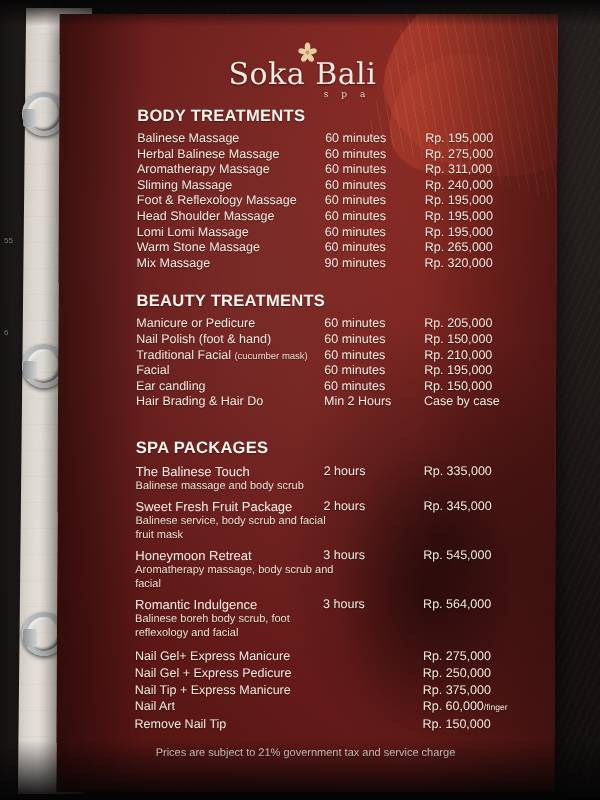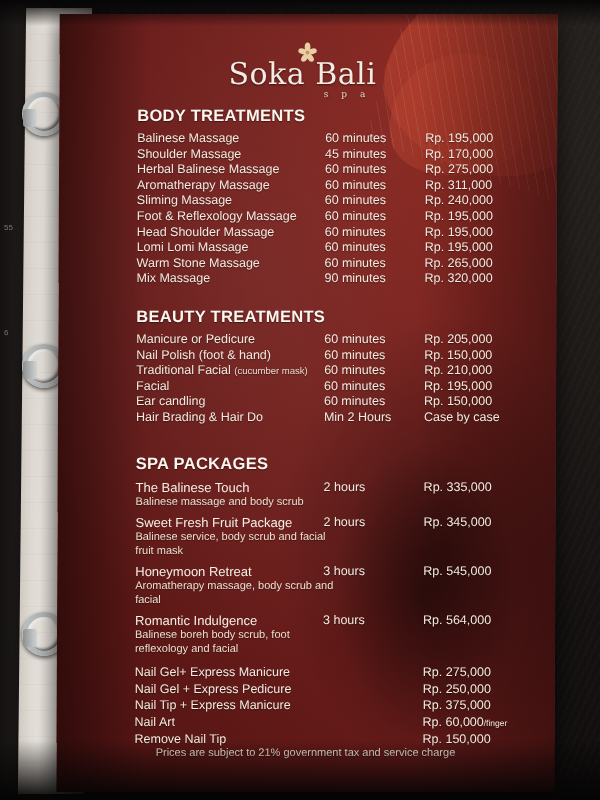--- a/index.html
+++ b/index.html
@@ -211,21 +211,21 @@
   <div class="backdrop"></div>
   <div class="backdrop-tex"></div>
 
   <div class="binder-spine"></div>
   <div class="binder-edge"></div>
 
   <div class="underpage">
     <div class="underpage-lines"></div>
   </div>
 
-  <div class="page-num" style="left: 4px; top: 223px;">55</div>
+  <div class="page-num" style="left: 4px; top: 236px;">55</div>
   <div class="page-num" style="left: 4px; top: 328px;">6</div>
 
   <div class="ring" style="left: 22px; top: 92px;"></div>
   <div class="ring" style="left: 22px; top: 344px;"></div>
   <div class="ring" style="left: 22px; top: 612px;"></div>
 
   <div class="menu-card">
 
     <div class="leaf" style="right: -40px; top: -30px; width: 210px; height: 190px; transform: rotate(18deg);"></div>
     <div class="leaf" style="right: 20px; top: 40px; width: 150px; height: 120px; transform: rotate(-12deg); opacity:.8;"></div>
@@ -254,25 +254,20 @@
     <div class="content">
 
       <div class="section-title">BODY TREATMENTS</div>
       <div>
         <div class="row">
             <div class="c-name">Balinese Massage</div>
             <div class="c-dur">60 minutes</div>
             <div class="c-price">Rp. 195,000</div>
           </div>
         <div class="row">
-            <div class="c-name">Shoulder Massage</div>
-            <div class="c-dur">45 minutes</div>
-            <div class="c-price">Rp. 170,000</div>
-          </div>
-        <div class="row">
             <div class="c-name">Herbal Balinese Massage</div>
             <div class="c-dur">60 minutes</div>
             <div class="c-price">Rp. 275,000</div>
           </div>
         <div class="row">
             <div class="c-name">Aromatherapy Massage</div>
             <div class="c-dur">60 minutes</div>
             <div class="c-price">Rp. 311,000</div>
           </div>
         <div class="row">

